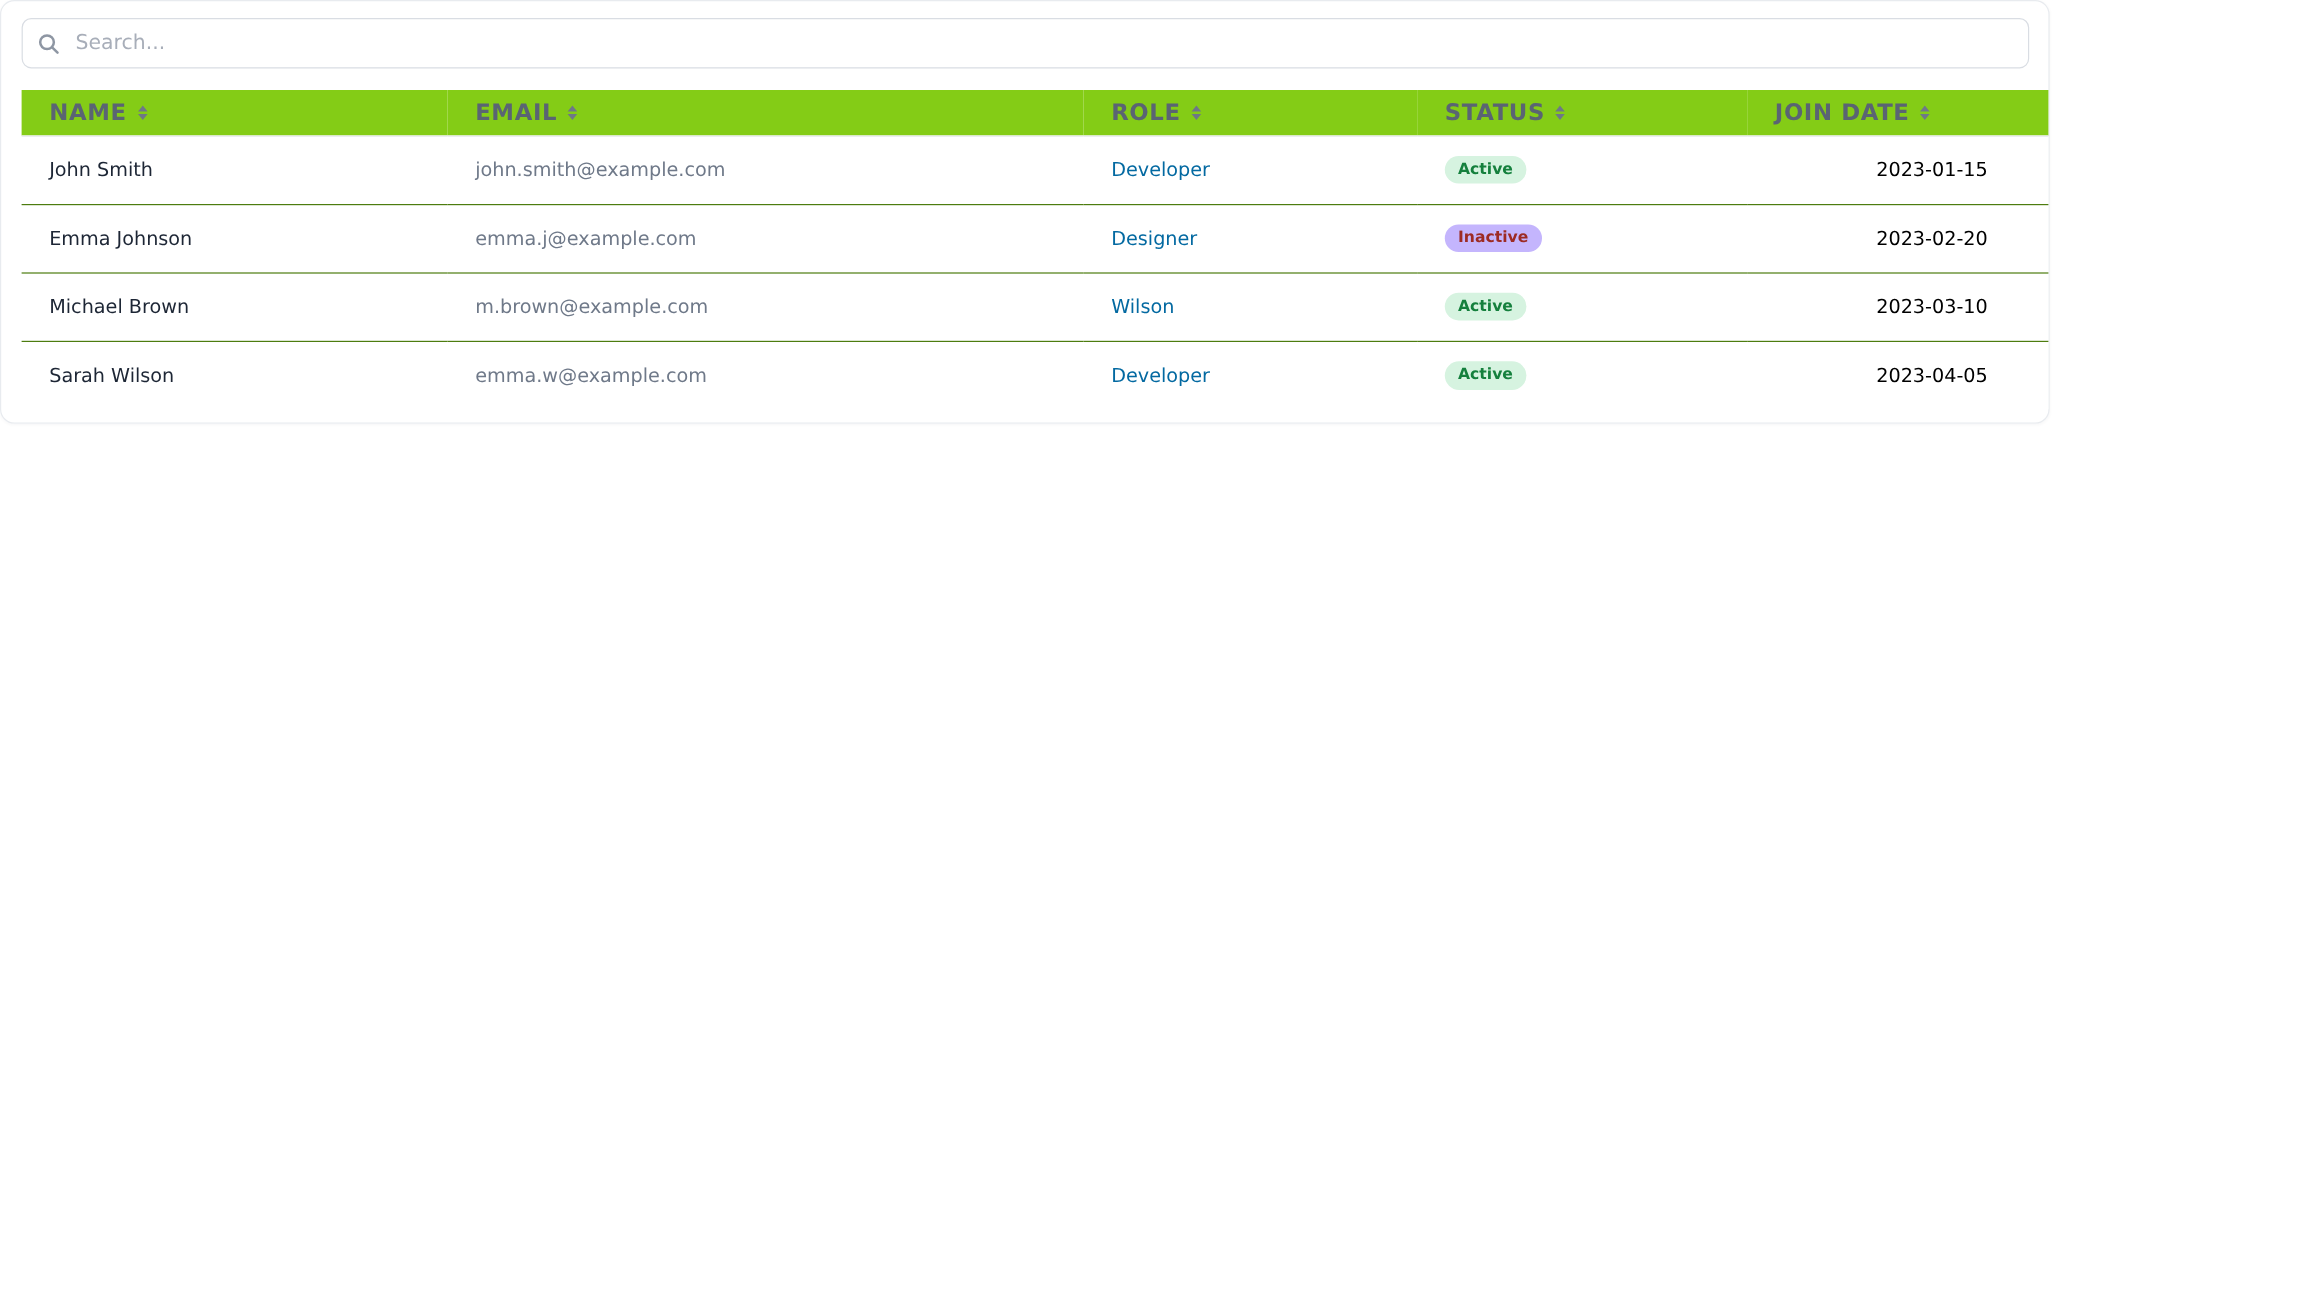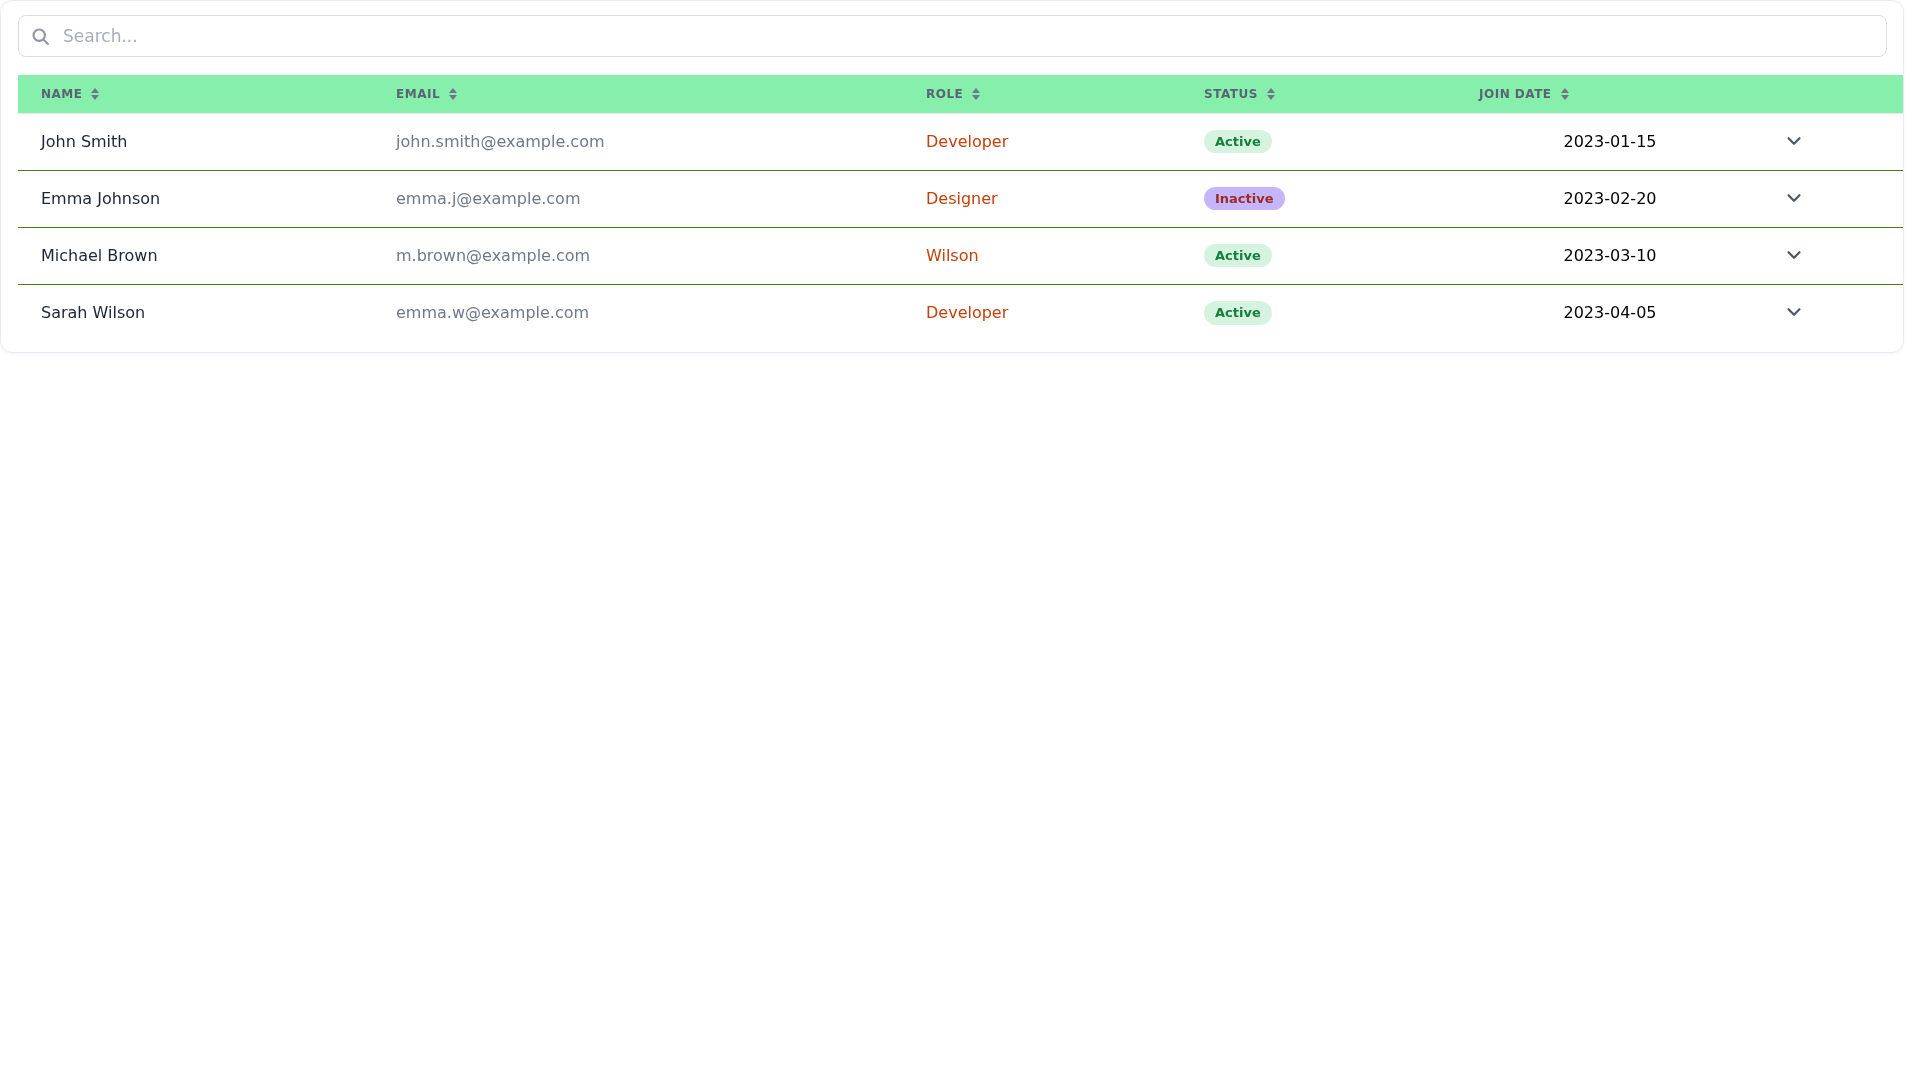--- a/index.html
+++ b/index.html
@@ -1,59 +1,59 @@
 <!DOCTYPE html>
 <html><head>
 <meta charset="utf-8">
 <style>
   * { margin:0; padding:0; box-sizing:border-box; }
   html,body { width:1920px; height:1080px; background:#ffffff;
     font-family:"DejaVu Sans","Liberation Sans",sans-serif; }
 
   .card {
-    position:absolute; left:0; top:0; width:1904px; height:353px;
+    position:absolute; left:0; top:0; width:1708px; height:353px;
     background:#ffffff; border:1px solid #e8ebef; border-radius:12px;
     box-shadow:0 1px 3px rgba(20,30,50,0.04); overflow:hidden;
   }
 
   
   .search-wrap { position:relative; padding:14px 16px 18px 17px; }
   .search-input {
     width:100%; height:42px; border:1px solid #d9dde3; border-radius:8px;
     padding:0 16px 0 44px; font-size:17px; color:#2b3442; outline:none;
     font-family:inherit; background:#ffffff;
   }
   .search-input::placeholder { color:#a8aeb9; }
   .search-icon {
     position:absolute; left:29px; top:25px; width:21px; height:21px;
     color:#8e96a3; pointer-events:none;
   }
 
   
   table { border-collapse:collapse; table-layout:fixed; width:1886px; margin-left:17px; }
   thead th {
-    height:38px; background:#86efac; text-align:left; vertical-align:middle;
-    padding:0 0 0 23px; font-size:12px; font-weight:600; letter-spacing:.5px;
+    height:38px; background:#84cc16; text-align:left; vertical-align:middle;
+    padding:0 0 0 23px; font-size:19px; font-weight:600; letter-spacing:.5px;
     color:#5a6473; text-transform:uppercase; border-bottom:1px solid #e6e9ed;
     cursor:pointer; user-select:none;
   }
   .th-inner { display:inline-flex; align-items:center; }
   .sort { display:inline-flex; flex-direction:column; gap:2px; margin-left:9px; }
   .sort i { display:block; width:0; height:0; border-left:4px solid transparent; border-right:4px solid transparent; }
   .sort .up   { border-bottom:5px solid #6e7887; }
   .sort .down { border-top:5px solid #6e7887; }
 
   tbody td {
     height:57px; vertical-align:middle; padding:0 0 0 23px; font-size:16px;
     background:#ffffff;
   }
   tbody tr:not(:last-child) td { border-bottom:1px solid #4d7c0f; }
   td.c-name  { color:#1d2635; }
   td.c-email { color:#6f7989; }
-  td.c-role  { color:#c2410c; }
+  td.c-role  { color:#0369a1; }
   td.c-date  { color:#000000;text-align:center; }
 
   .badge {
     display:inline-block; padding:4px 11px; border-radius:12px;
     font-size:13px; font-weight:bold; line-height:1.2;
   }
   .badge--active   { background:#d6f3e0; color:#15803d; }
   .badge--inactive { background:#c4b5fd; color:#9d2b24; }
 
   td.c-actions { padding-left:40px; }

